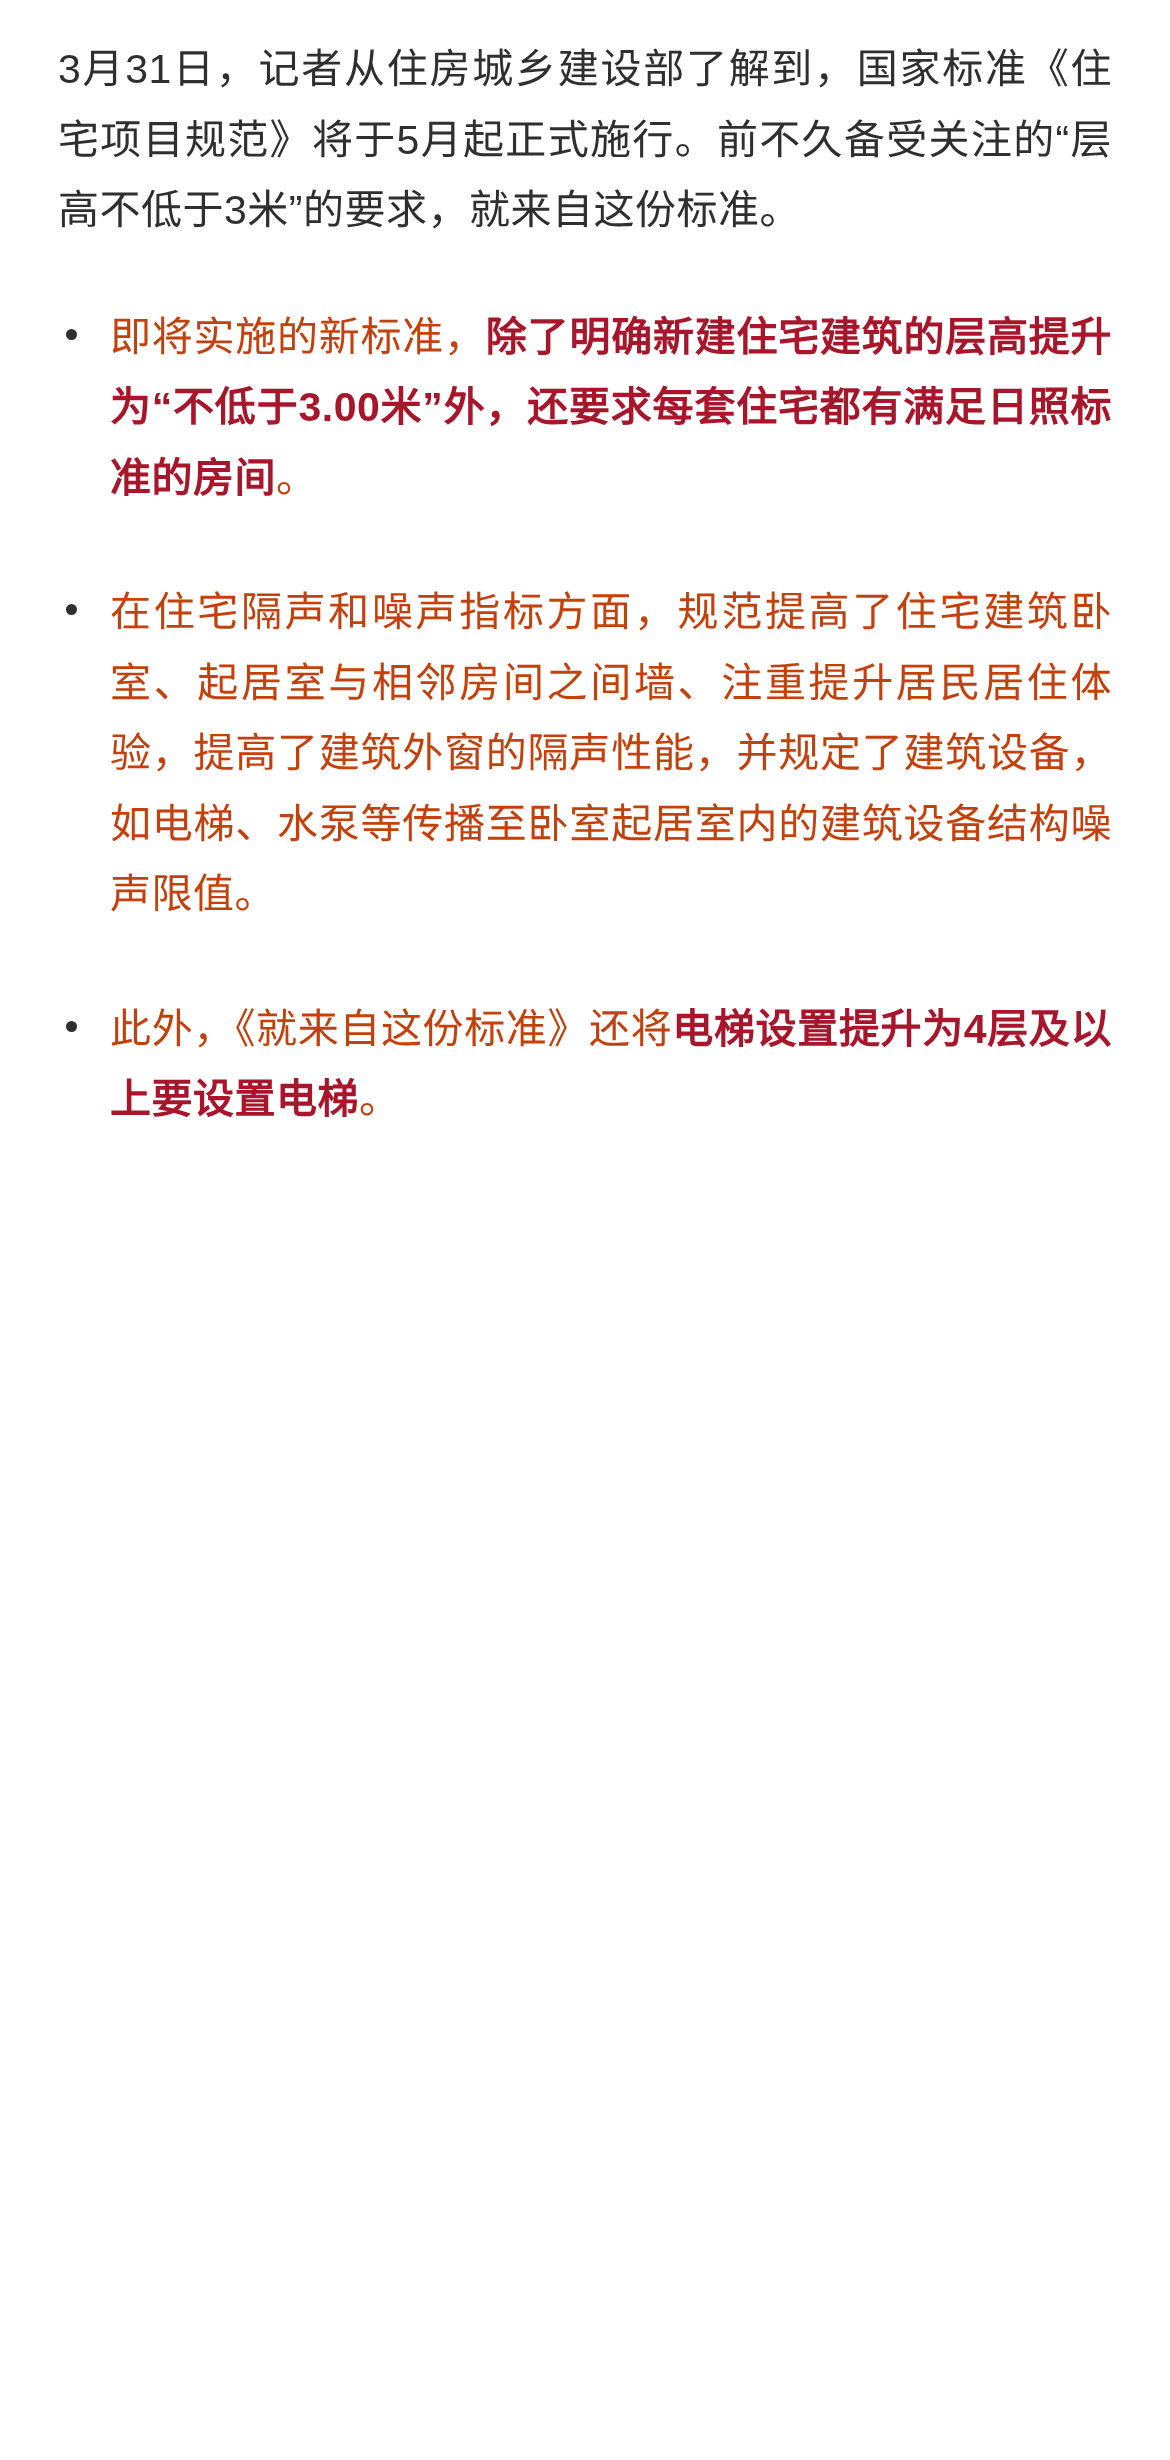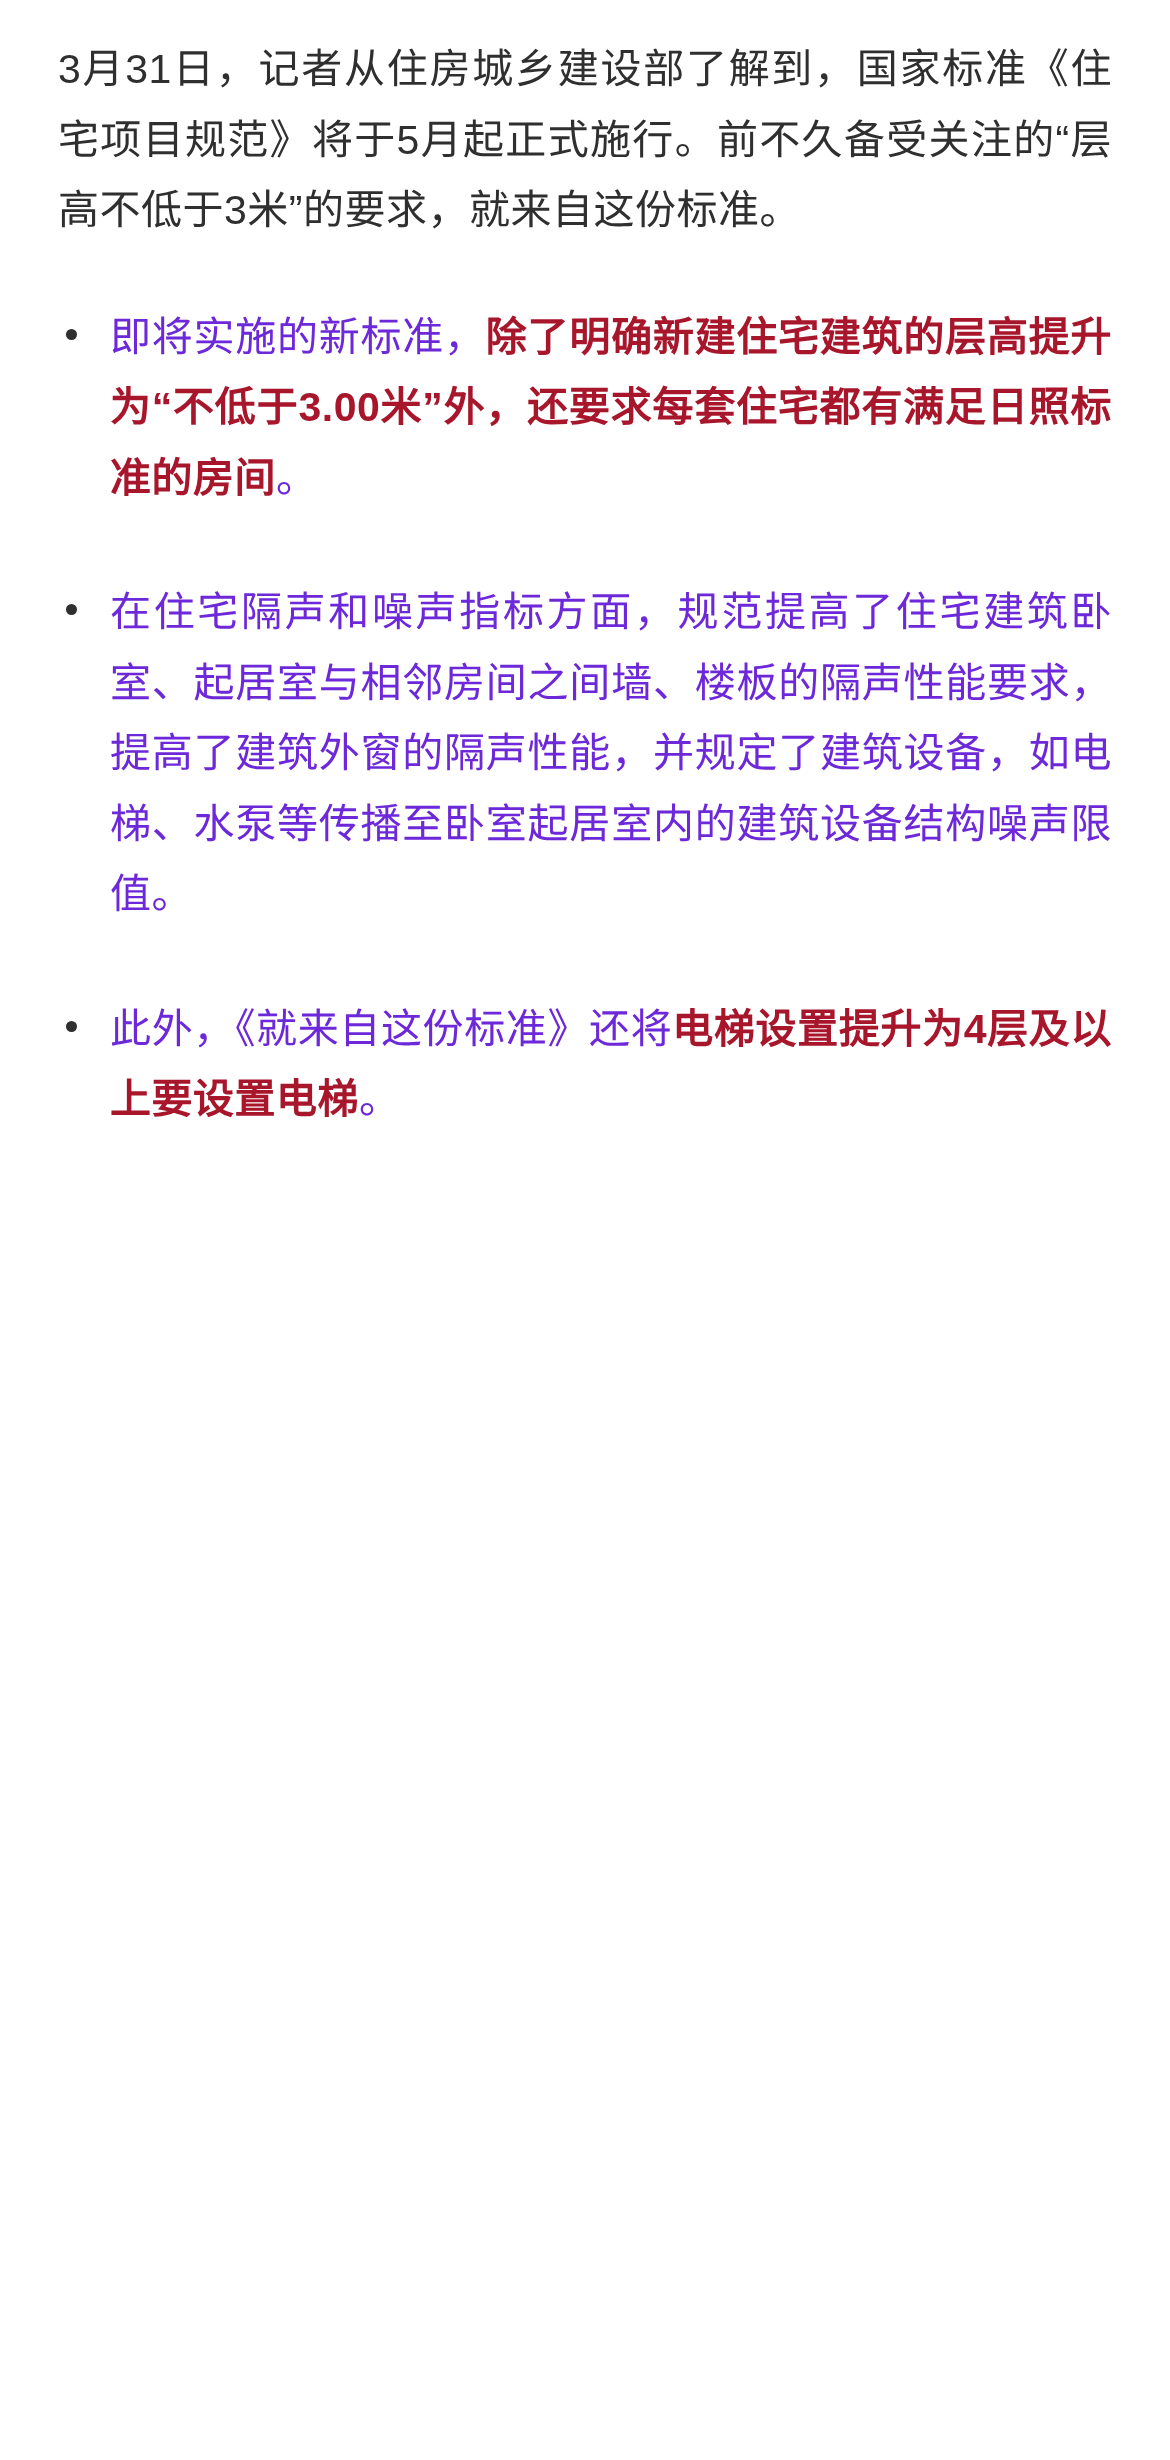--- a/index.html
+++ b/index.html
@@ -59,42 +59,42 @@
     width: 11px;
     height: 11px;
     border-radius: 50%;
     background: #2f2f2f;
   }
   .hl {
     color: #a8162c;
     font-weight: 700;
   }
   .plain {
-    color: #6d28d9;
+    color: #c2410c;
     font-weight: 400;
   }
 </style>
 </head>
 <body>
 
 <div class="article">
 
   <p class="para">3月31日，记者从住房城乡建设部了解到，国家标准《住宅项目规范》将于5月起正式施行。前不久备受关注的“层高不低于3米”的要求，就来自这份标准。</p>
 
 
   <ul class="bullets">
 
     <li class="bullet">
       <span class="dot"></span>
       <span class="plain">即将实施的新标准，</span><span class="hl">除了明确新建住宅建筑的层高提升为“不低于3.00米”外，还要求每套住宅都有满足日照标准的房间</span><span class="plain">。</span>
     </li>
 
     <li class="bullet">
       <span class="dot"></span>
-      <span class="plain">在住宅隔声和噪声指标方面，规范提高了住宅建筑卧室、起居室与相邻房间之间墙、楼板的隔声性能要求，提高了建筑外窗的隔声性能，并规定了建筑设备，如电梯、水泵等传播至卧室起居室内的建筑设备结构噪声限值。</span><span class="hl"></span><span class="plain"></span>
+      <span class="plain">在住宅隔声和噪声指标方面，规范提高了住宅建筑卧室、起居室与相邻房间之间墙、注重提升居民居住体验，提高了建筑外窗的隔声性能，并规定了建筑设备，如电梯、水泵等传播至卧室起居室内的建筑设备结构噪声限值。</span><span class="hl"></span><span class="plain"></span>
     </li>
 
     <li class="bullet">
       <span class="dot"></span>
       <span class="plain">此外，《就来自这份标准》还将</span><span class="hl">电梯设置提升为4层及以上要设置电梯</span><span class="plain">。</span>
     </li>
 
   </ul>
 
 </div>

